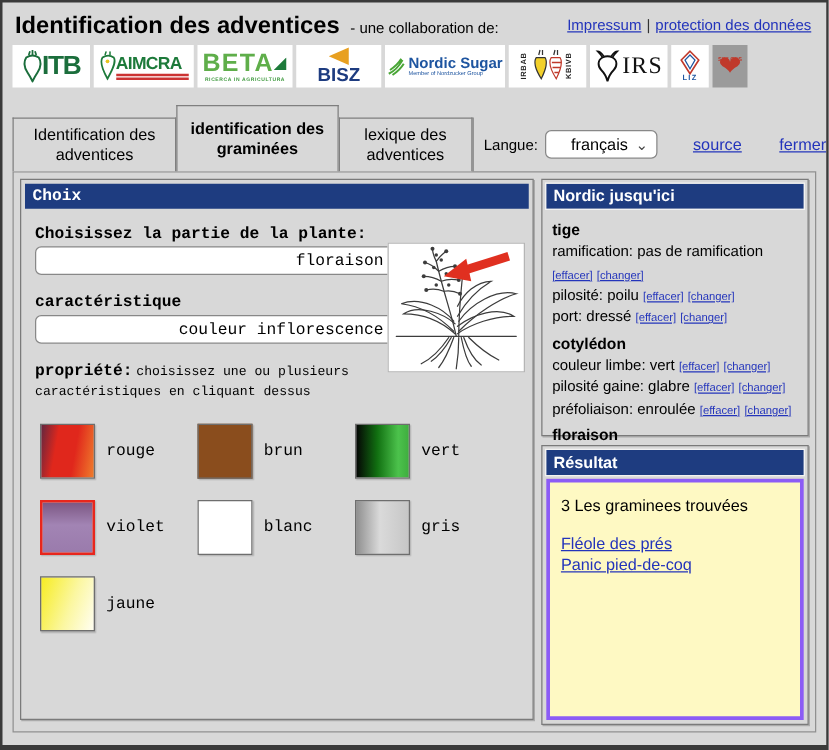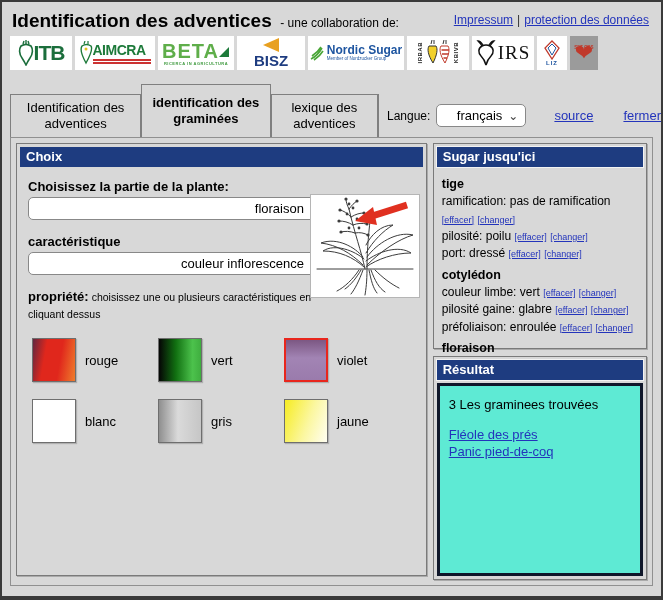--- a/index.html
+++ b/index.html
@@ -90,21 +90,21 @@
     border:1px solid #7a7a7a; background:#d8d8d8; padding:3px;
     box-shadow:1px 1px 0 #aaa;
   }
   .panel-header {
     background:#1e3c80; color:#fff; font-weight:bold; font-size:13px;
     height:20px; line-height:20px; padding-left:6px;
   }
   .outlined { outline:1px solid #f2f2f2; outline-offset:-0px; }
 
   
-  .choix-panel { width:414px; height:433px; position:relative; }
+  .choix-panel { width:414px; height:433px; position:relative;font-family:Liberation Mono, monospace; }
   .choix-body { padding:6px 8px; position:relative; }
   .field-label { font-size:13px; font-weight:bold; margin-top:6px; margin-bottom:3px; }
   .wide-select { width:300px; }
   .prop-line { margin-top:12px; font-size:10.5px; width:296px; line-height:1.5; }
   .prop-label { font-size:13px; font-weight:bold; margin-right:3px; }
   .plant-box {
     position:absolute; right:3px; top:27px; width:110px; height:104px;
     background:#fff; border:1px solid #b5b5b5;
   }
   .swatch-grid {
@@ -127,21 +127,21 @@
   
   .right-col { width:216px; display:flex; flex-direction:column; }
   .chosen-panel { height:206px; }
   .chosen-body { padding:5px 5px 0 5px; font-size:12px; line-height:1.45; }
   .sec-head { font-weight:bold; font-size:12.5px; margin-top:3px; }
   .mini { font-size:9px; }
   .clipped-zone { height:9px; overflow:hidden; text-align:center; }
   .clipped-zone a { font-size:11px; position:relative; top:3px; }
   .result-panel { height:272px; display:flex; flex-direction:column; }
   .result-box {
-    flex:1; margin-top:3px; background:#5eead4; border:3px solid #0f172a; padding:11px 9px;
+    flex:1; margin-top:3px; background:#fef9c3; border:3px solid #8b5cf6; padding:11px 9px;
   }
   .result-count { font-size:13px; color:#000; }
   .result-links { margin-top:15px; display:flex; flex-direction:column; gap:2px; font-size:13px; }
 </style>
 </head>
 <body>
 
 <div class="page">
 
   <div class="header">
@@ -306,20 +306,24 @@
             </g>
           </svg>
         </div>
 
         <div class="swatch-grid">
           <div class="swatch-cell">
               <div class="swatch sw-rouge"></div>
               <span class="swatch-label">rouge</span>
             </div>
           <div class="swatch-cell">
+              <div class="swatch sw-brun"></div>
+              <span class="swatch-label">brun</span>
+            </div>
+          <div class="swatch-cell">
               <div class="swatch sw-vert"></div>
               <span class="swatch-label">vert</span>
             </div>
           <div class="swatch-cell">
               <div class="swatch sw-violet"></div>
               <span class="swatch-label">violet</span>
             </div>
           <div class="swatch-cell">
               <div class="swatch sw-blanc"></div>
               <span class="swatch-label">blanc</span>
@@ -332,21 +336,21 @@
               <div class="swatch sw-jaune"></div>
               <span class="swatch-label">jaune</span>
             </div>
         </div>
       </div>
     </div>
 
     <div class="right-col">
 
       <div class="panel chosen-panel">
-        <div class="panel-header outlined">Sugar jusqu'ici</div>
+        <div class="panel-header outlined">Nordic jusqu'ici</div>
         <div class="chosen-body">
           <div class="sec-head">tige</div>
           <div class="item"><span>ramification: pas de ramification</span> <a class="mini">[effacer]</a> <a class="mini">[changer]</a></div>
           <div class="item"><span>pilosité: poilu</span> <a class="mini">[effacer]</a> <a class="mini">[changer]</a></div>
           <div class="item"><span>port: dressé</span> <a class="mini">[effacer]</a> <a class="mini">[changer]</a></div>
           <div class="sec-head">cotylédon</div>
           <div class="item"><span>couleur limbe: vert</span> <a class="mini">[effacer]</a> <a class="mini">[changer]</a></div>
           <div class="item"><span>pilosité gaine: glabre</span> <a class="mini">[effacer]</a> <a class="mini">[changer]</a></div>
           <div class="item"><span>préfoliaison: enroulée</span> <a class="mini">[effacer]</a> <a class="mini">[changer]</a></div>
           <div class="sec-head">floraison</div>

